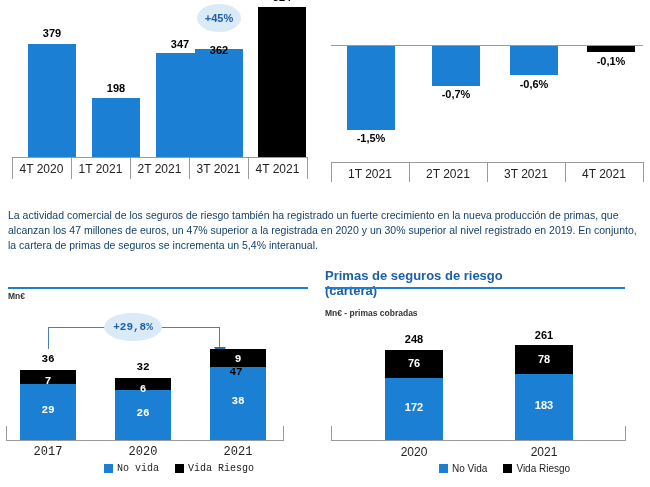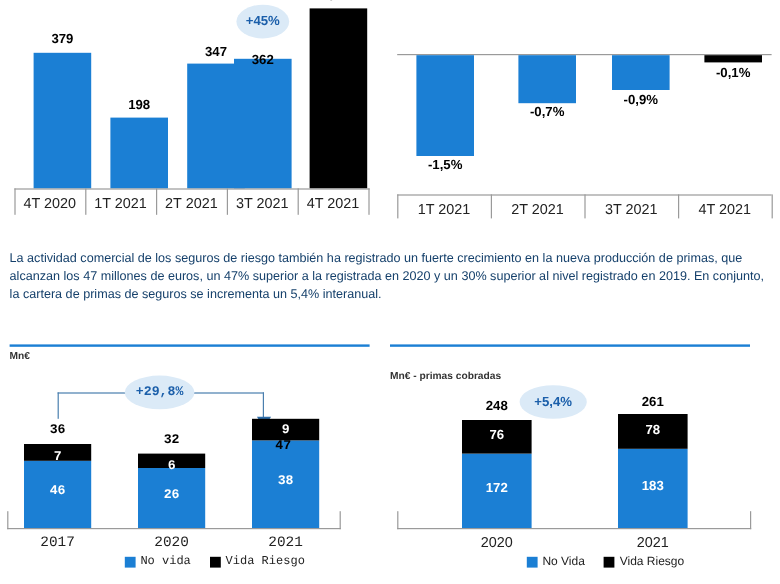--- a/index.html
+++ b/index.html
@@ -140,41 +140,42 @@
 
     <div class="axis-line" style="left:6px; top:45px; width:312px;"></div>
 
     <div class="bar bar-blue" style="left:22px; top:46px; bottom:auto; width:48px; height:84px;"></div>
     <div class="bar bar-blue" style="left:107px; top:46px; bottom:auto; width:48px; height:40px;"></div>
     <div class="bar bar-blue" style="left:185px; top:46px; bottom:auto; width:48px; height:29px;"></div>
     <div class="bar bar-black" style="left:262px; top:46px; bottom:auto; width:48px; height:6px;"></div>
 
     <div class="val" style="left:14px; top:132px; width:64px;">-1,5%</div>
     <div class="val" style="left:99px; top:88px; width:64px;">-0,7%</div>
-    <div class="val" style="left:177px; top:78px; width:64px;">-0,9%</div>
+    <div class="val" style="left:177px; top:78px; width:64px;">-0,6%</div>
     <div class="val" style="left:254px; top:55px; width:64px;">-0,1%</div>
 
     <div class="axis-line" style="left:6px; top:162px; width:312px;"></div>
     <div class="vrule" style="left:6px; top:162px; height:20px;"></div>
     <div class="vrule" style="left:84px; top:162px; height:20px;"></div>
     <div class="vrule" style="left:162px; top:162px; height:20px;"></div>
     <div class="vrule" style="left:240px; top:162px; height:20px;"></div>
     <div class="vrule" style="left:318px; top:162px; height:20px;"></div>
 
     <div class="tick" style="left:6px; top:167px; width:78px;">1T 2021</div>
     <div class="tick" style="left:84px; top:167px; width:78px;">2T 2021</div>
     <div class="tick" style="left:162px; top:167px; width:78px;">3T 2021</div>
     <div class="tick" style="left:240px; top:167px; width:78px;">4T 2021</div>
   </div>
 
   <div class="para" style="left:8px; top:208px;">La actividad comercial de los seguros de riesgo también ha registrado un fuerte crecimiento en la nueva producción de primas, que alcanzan los 47 millones de euros, un 47% superior a la registrada en 2020 y un 30% superior al nivel registrado en 2019. En conjunto, la cartera de primas de seguros se incrementa un 5,4% interanual.</div>
 
   <div class="sec-rule" style="left:8px; top:287px; width:300px;"></div>
   <div class="sec-sub" style="left:8px; top:291px;">Mn€</div>
 
+  <div class="sec-title" style="left:325px; top:268px;">Primas de seguros de riesgo (cartera)</div>
   <div class="sec-rule" style="left:325px; top:287px; width:300px;"></div>
   <div class="sec-sub" style="left:325px; top:291px;margin-top:17px;">Mn€ - primas cobradas</div>
 
   <div class="chart" style="left:0px; top:305px; width:310px; height:182px;font-family:Liberation Mono, monospace;">
 
     <div class="conn" style="left:48px; top:22px; width:1px; height:22px; border-width:0 0 0 1px;"></div>
     <div class="conn" style="left:48px; top:22px; width:172px; height:1px; border-width:1px 0 0 0;"></div>
     <div class="conn" style="left:219px; top:22px; width:1px; height:24px; border-width:0 0 0 1px;"></div>
     <svg style="position:absolute; left:214px; top:42px;" width="12" height="10" viewBox="0 0 12 10">
       <polygon points="6,10 0,0 12,0" fill="#2d6ca8"></polygon>
@@ -192,21 +193,21 @@
 
       <div class="bar bar-blue" style="left:210px; width:56px; height:73px;"></div>
       <div class="bar bar-black" style="left:210px; bottom:73px; width:56px; height:18px;"></div>
     </div>
 
     <div class="val" style="left:20px; top:48px; width:56px;">36</div>
     <div class="val" style="left:115px; top:56px; width:56px;">32</div>
     <div class="val" style="left:208px; top:28px; width:56px;margin-top:33px;">47</div>
 
     <div class="val-inside" style="left:20px; top:70px; width:56px;">7</div>
-    <div class="val-inside" style="left:20px; top:99px; width:56px;">46</div>
+    <div class="val-inside" style="left:20px; top:99px; width:56px;">29</div>
 
     <div class="val-inside" style="left:115px; top:78px; width:56px;">6</div>
     <div class="val-inside" style="left:115px; top:102px; width:56px;">26</div>
 
     <div class="val-inside" style="left:210px; top:48px; width:56px;">9</div>
     <div class="val-inside" style="left:210px; top:90px; width:56px;">38</div>
 
     <div class="axis-line" style="left:6px; top:135px; width:278px;"></div>
     <div class="vrule" style="left:6px; top:121px; height:15px;"></div>
     <div class="vrule" style="left:283px; top:121px; height:15px;"></div>
@@ -222,21 +223,20 @@
       </div>
       <div class="legend-item">
         <span class="swatch sw-black"></span>
         <span>Vida Riesgo</span>
       </div>
     </div>
   </div>
 
   <div class="chart" style="left:325px; top:305px; width:325px; height:182px;">
 
-    <div class="badge" style="left:108px; top:16px; width:56px; height:28px;">+5,4%</div>
 
     <div style="position:absolute; left:0; top:0; width:325px; height:135px;">
 
       <div class="bar bar-blue" style="left:60px; width:58px; height:62px;"></div>
       <div class="bar bar-black" style="left:60px; bottom:62px; width:58px; height:28px;"></div>
 
       <div class="bar bar-blue" style="left:190px; width:58px; height:66px;"></div>
       <div class="bar bar-black" style="left:190px; bottom:66px; width:58px; height:29px;"></div>
     </div>
 

